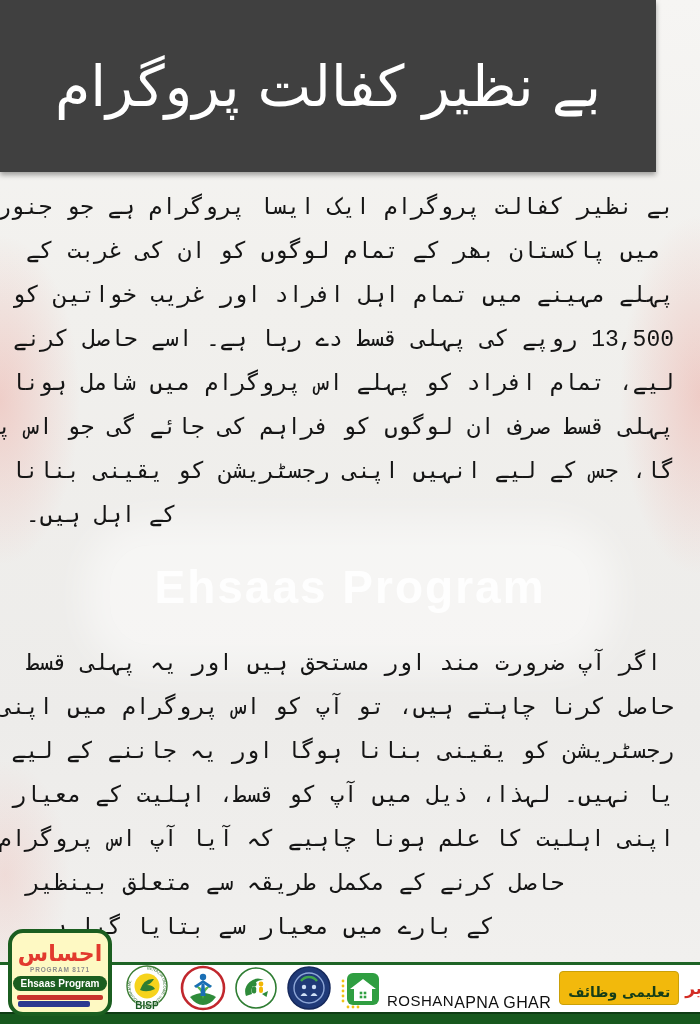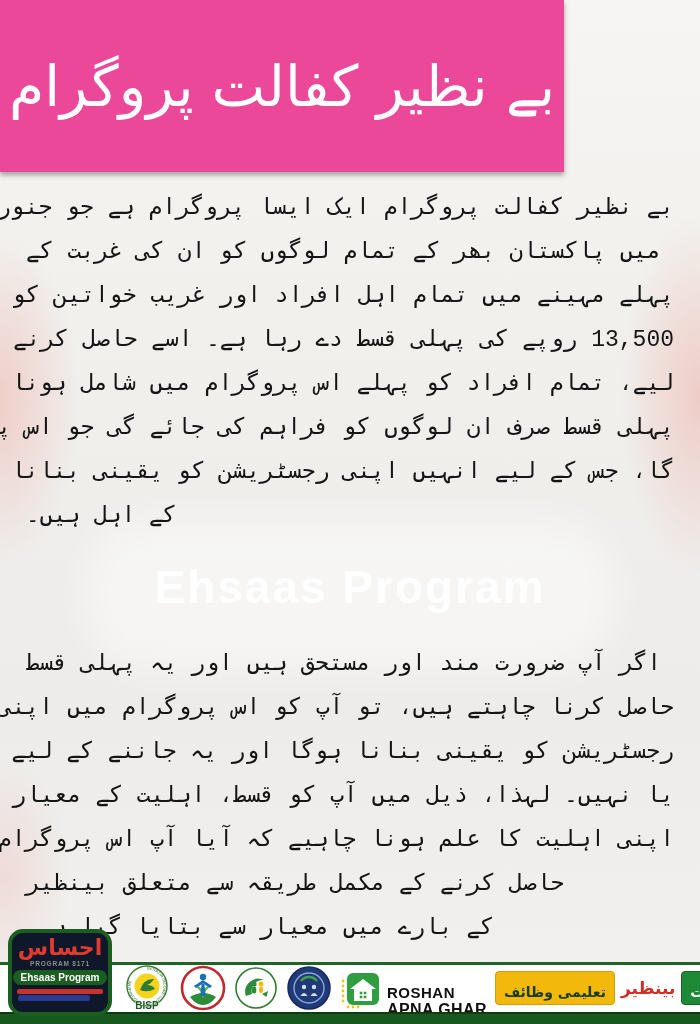--- a/index.html
+++ b/index.html
@@ -3,22 +3,22 @@
 <meta charset="utf-8">
 <style>
   html,body{margin:0;padding:0;}
   body{
     width:700px;height:1024px;position:relative;overflow:hidden;
     background:linear-gradient(180deg,#f6f5f3 0%,#f1f0ed 30%,#edecea 70%,#f2f1ef 100%);
     font-family:"DejaVu Sans",sans-serif;
   }
   
   .header{
-    position:absolute;left:0;top:0;width:564px;height:172px;
-    background:#ec4899;display:flex;align-items:center;justify-content:center;
+    position:absolute;left:0;top:0;width:656px;height:172px;
+    background:#404040;display:flex;align-items:center;justify-content:center;
     box-shadow:0 3px 5px rgba(0,0,0,.35);z-index:4;
   }
   .header-title{
     color:#ffffff;font-size:57px;line-height:1.1;direction:rtl;
     font-family:"DejaVu Sans",sans-serif;letter-spacing:1px;white-space:nowrap;
   }
   
   .pink-blob{position:absolute;border-radius:50%;z-index:1;}
   .pink-blob.left{left:-80px;top:235px;width:160px;height:330px;
     background:radial-gradient(closest-side,rgba(236,152,142,.38),rgba(236,152,142,0));}
@@ -48,42 +48,42 @@
   .footer-band{
     position:absolute;left:0;top:962px;width:700px;height:62px;
     background:#ffffff;border-top:3px solid #1e6426;box-sizing:border-box;z-index:5;
   }
   .bottom-strip{
     position:absolute;left:0;top:1012px;width:700px;height:12px;
     background:#17581e;border-top:2px solid #0f3b14;box-sizing:border-box;z-index:7;
   }
   .ehsaas-box{
     position:absolute;left:8px;top:929px;width:104px;height:87px;z-index:8;
-    background:#0f172a;border:4px solid #1b5e20;border-radius:15px;
-    display:flex;flex-direction:column;align-items:center;justify-content:flex-start;
+    background:#fef9c3;border:4px solid #1b5e20;border-radius:15px;
+    display:flex;flex-direction:column;align-items:center;justify-content:center;
     padding-top:4px;box-sizing:border-box;overflow:hidden;
   }
   .ehsaas-urdu{color:#e23a2e;font-size:22px;font-weight:700;line-height:22px;direction:rtl;}
   .ehsaas-sub{font-size:6.5px;color:#8d8d8d;letter-spacing:.8px;margin-top:1px;
     font-family:"Liberation Sans",sans-serif;font-weight:700;}
   .ehsaas-pill{
     margin-top:3px;background:#1b5e20;color:#ffffff;font-size:10px;font-weight:700;
     padding:2px 8px;border-radius:9px;font-family:"Liberation Sans",sans-serif;white-space:nowrap;
   }
   .ehsaas-stripes{margin-top:4px;width:100%;display:flex;flex-direction:column;align-items:center;}
   .stripe-red{width:86px;height:5px;background:#c8342c;border-radius:2px;}
   .stripe-navy{width:72px;height:6px;background:#2b3990;border-radius:2px;margin-top:1px;align-self:flex-start;margin-left:6px;}
   .footer-logos{
     position:absolute;left:122px;top:966px;right:6px;height:44px;z-index:6;
     display:flex;align-items:center;gap:8px;
   }
   .logo{flex:0 0 auto;display:block;}
   .roshan{display:flex;align-items:center;gap:5px;flex:0 0 auto;}
-  .roshan-text{display:flex;flex-direction:column;line-height:1;color:#101010;
-    font-family:"Liberation Sans",sans-serif;font-weight:700;margin-top:27px;}
+  .roshan-text{display:flex;flex-direction:row;line-height:1;color:#101010;
+    font-family:"Liberation Sans",sans-serif;font-weight:400;margin-top:27px;}
   .roshan-line1{font-size:15px;letter-spacing:.5px;}
   .roshan-line2{font-size:16px;letter-spacing:.4px;margin-top:2px;text-align:right;}
   .badges{margin-left:auto;display:flex;align-items:center;gap:6px;direction:ltr;}
   .benazir-word{color:#d32d25;font-size:17px;font-weight:700;direction:rtl;white-space:nowrap;}
   .badge{font-size:14px;font-weight:700;padding:12px 8px 4px 8px;border-radius:4px;
     direction:rtl;white-space:nowrap;}
   .badge.green{background:#1e8a38;color:#ffffff;border:1px solid #14632a;}
   .badge.yellow{background:#f2b90c;color:#163d18;border:1px solid #caa008;}
 </style>
 </head>

